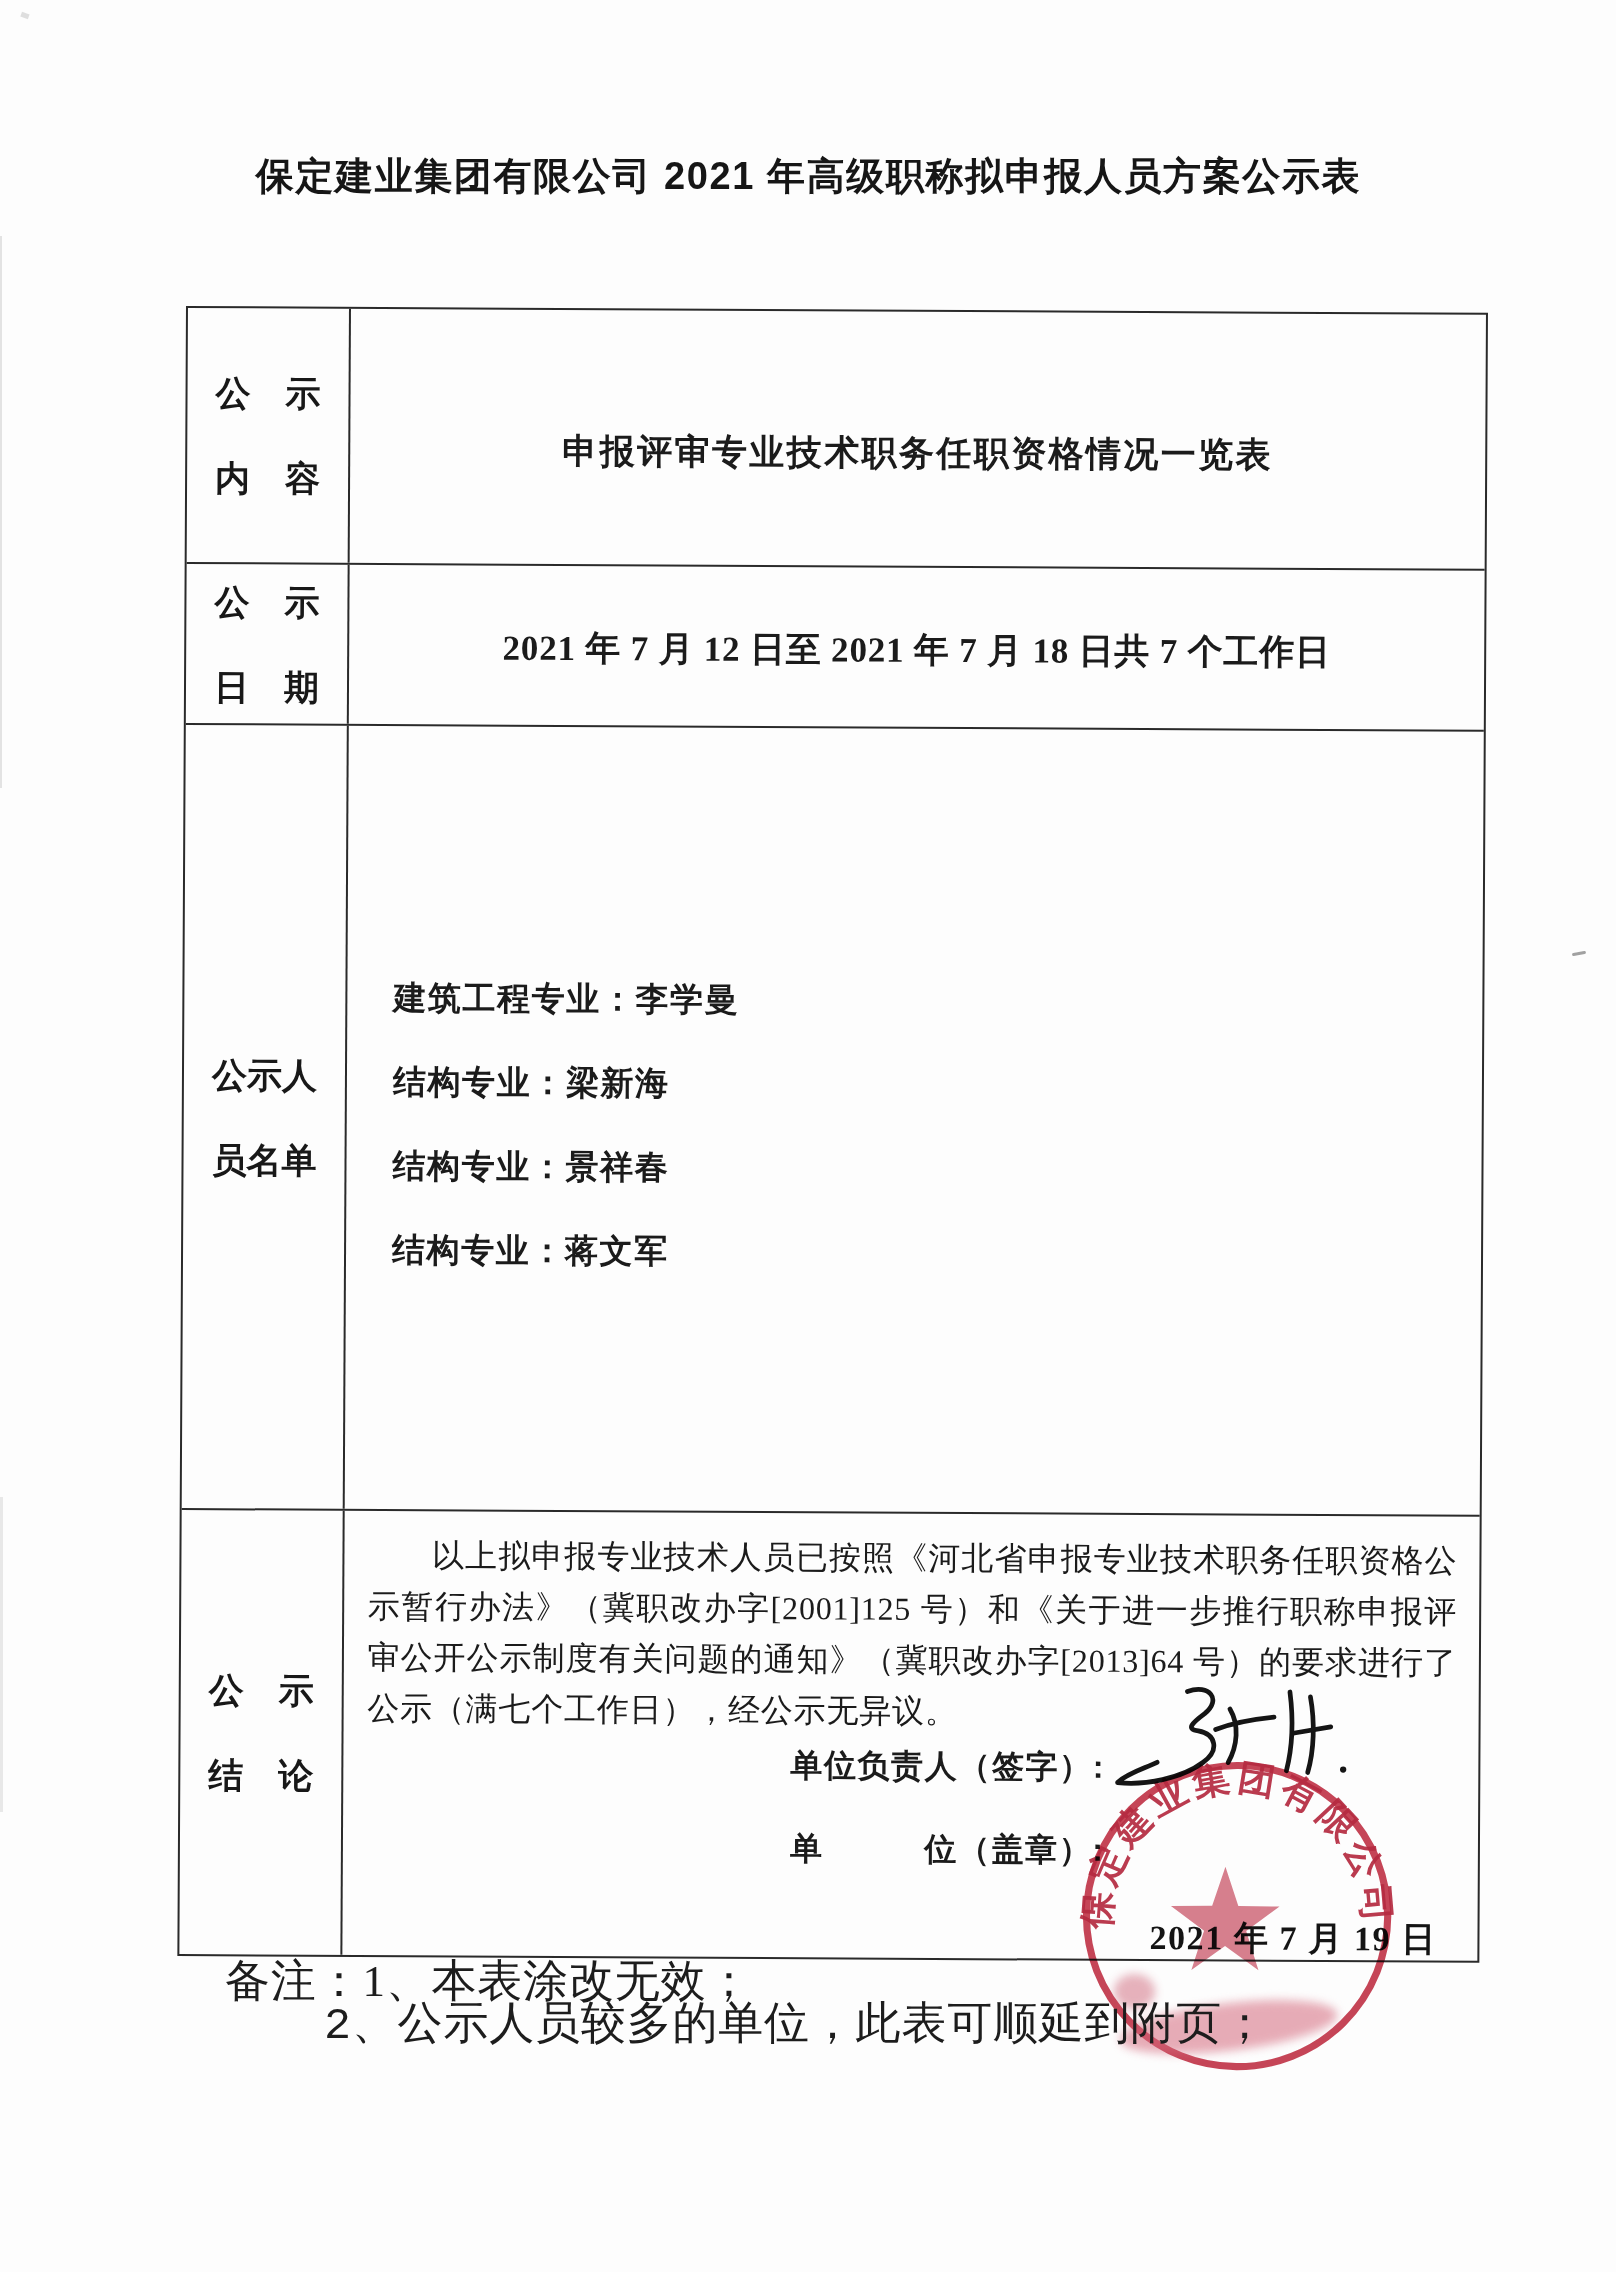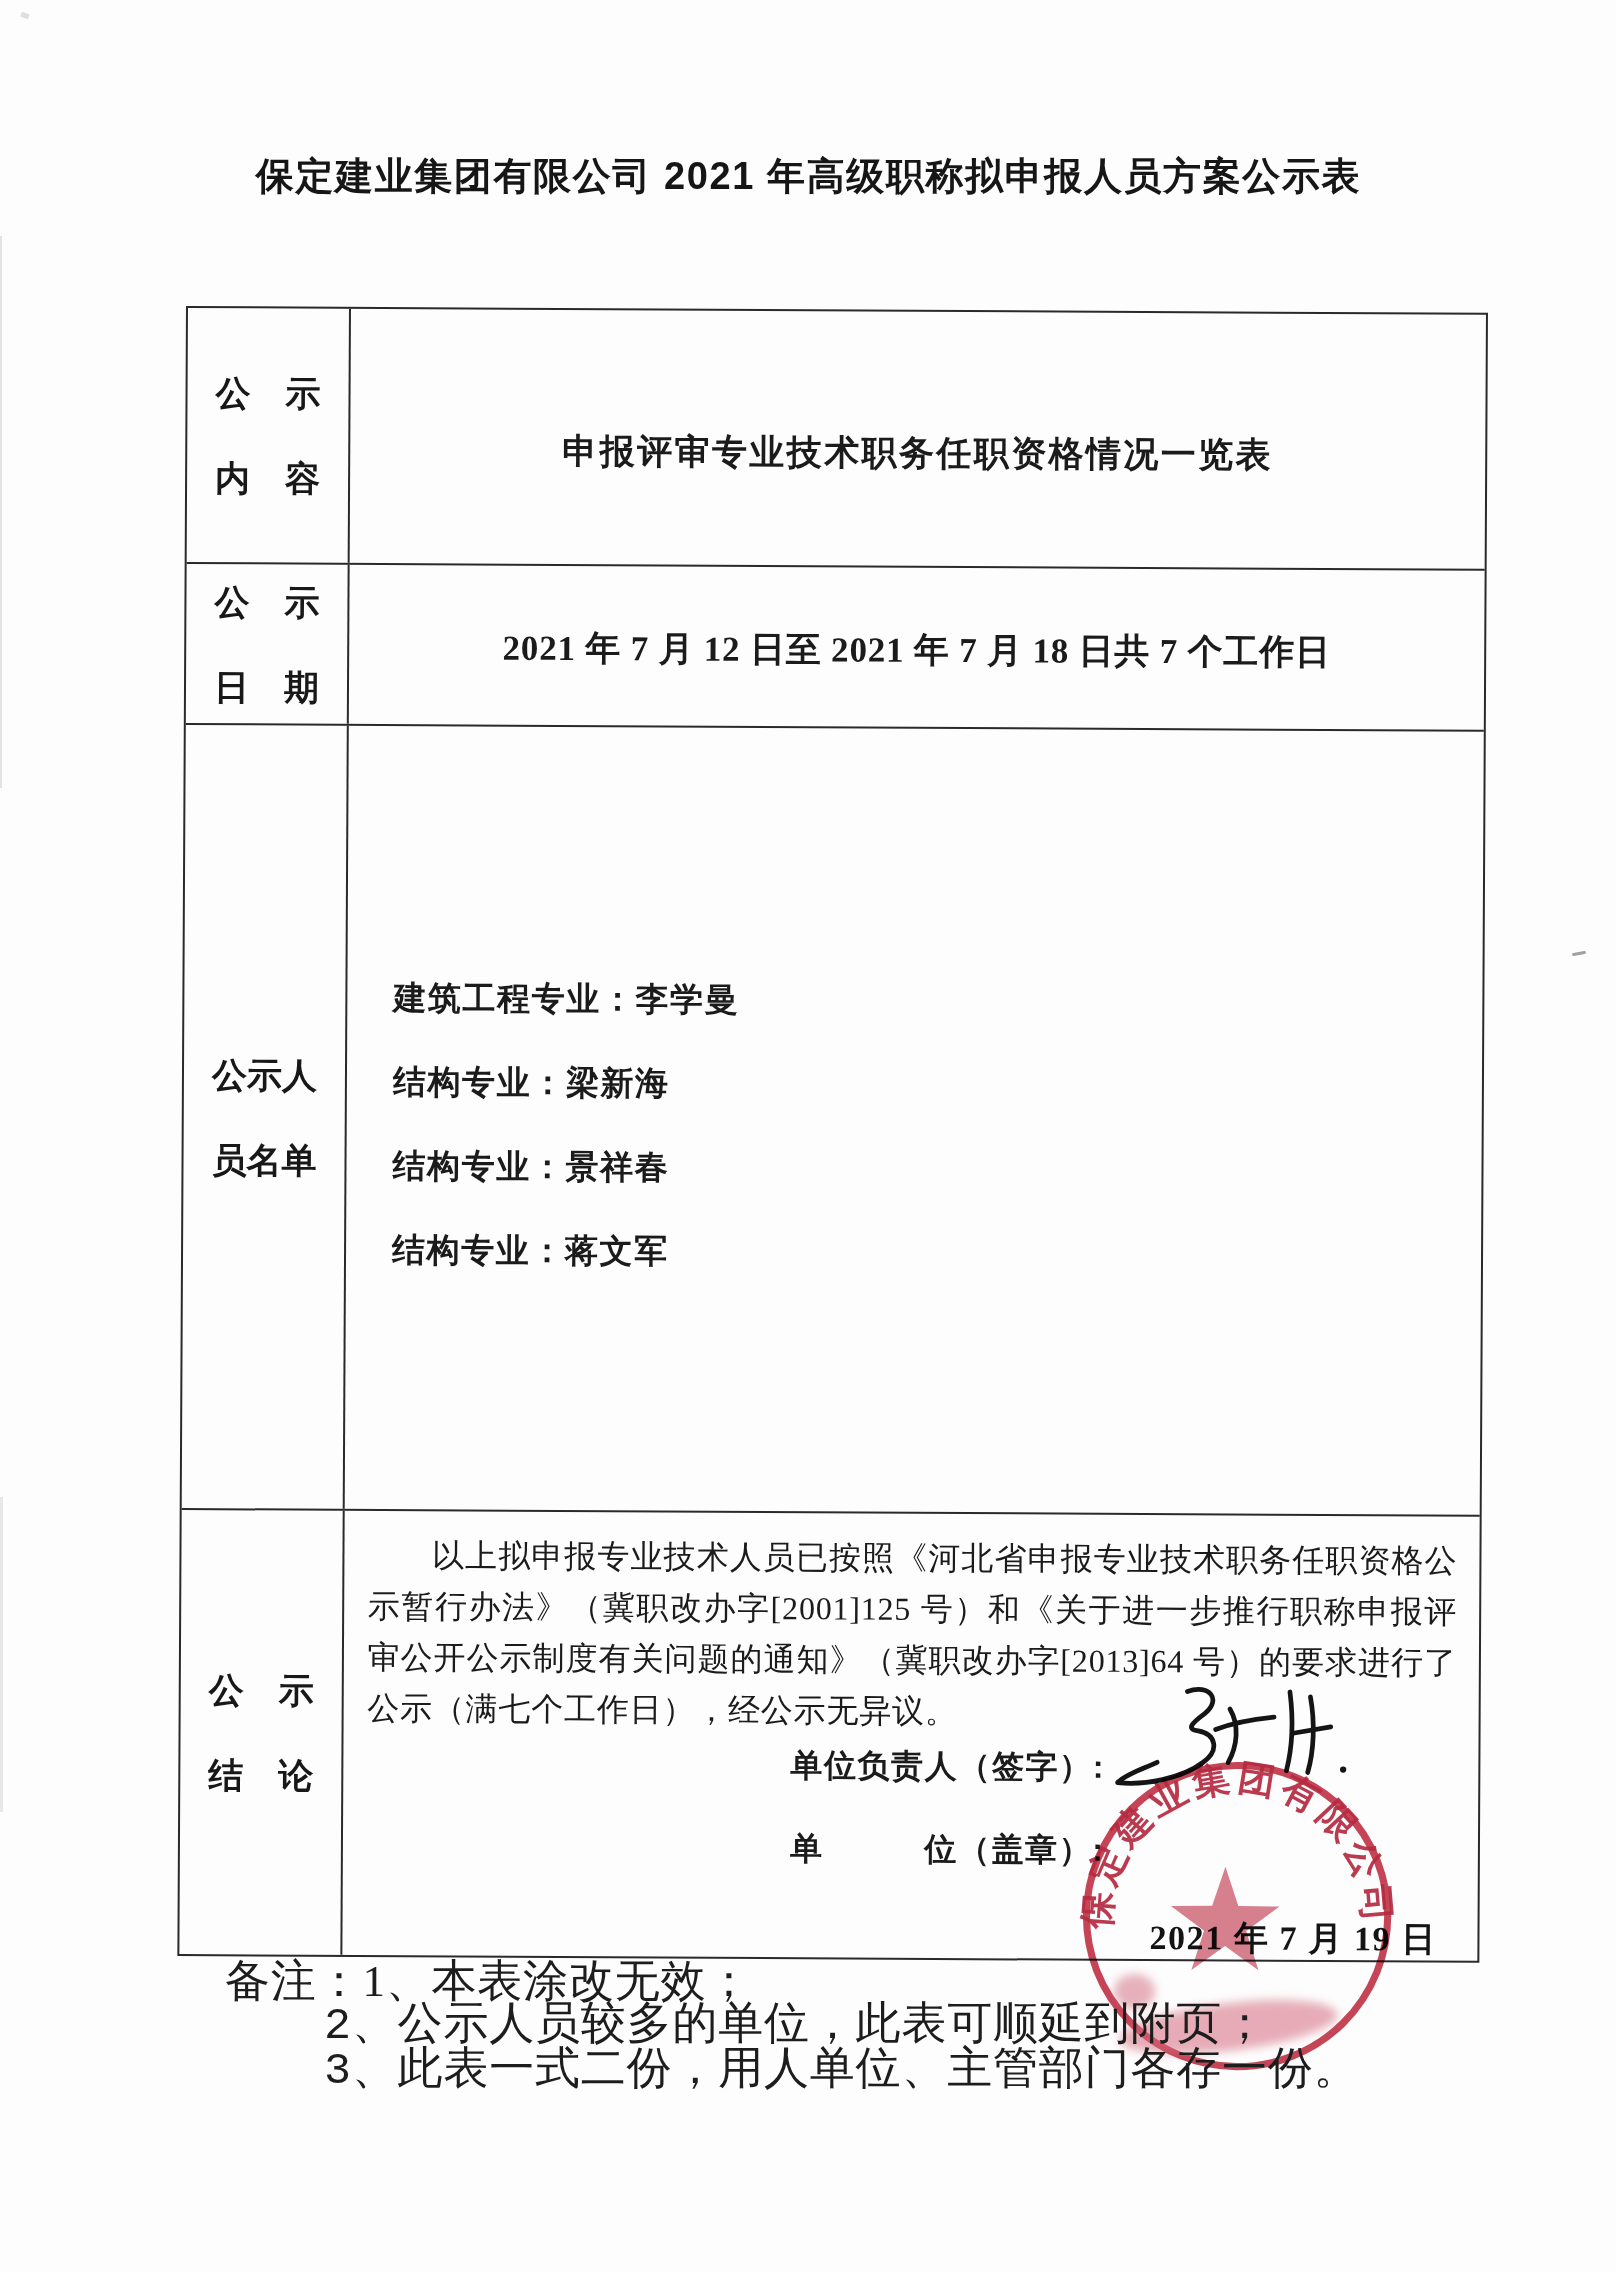--- a/index.html
+++ b/index.html
@@ -185,19 +185,16 @@
     </div>
   </div>
 
   <div class="notes">
     <div class="n-line">
       <span>备注：</span><span>1、本表涂改无效；</span>
     </div>
     <div class="n-line n-indent">
       <span>2、公示人员较多的单位，此表可顺延到附页；</span>
     </div>
-    <div class="n-line n-indent">
-      <span>3、此表一式二份，用人单位、主管部门各存一份。</span>
-    </div>
   </div>
 
 </div>
 
 
 </body></html>

